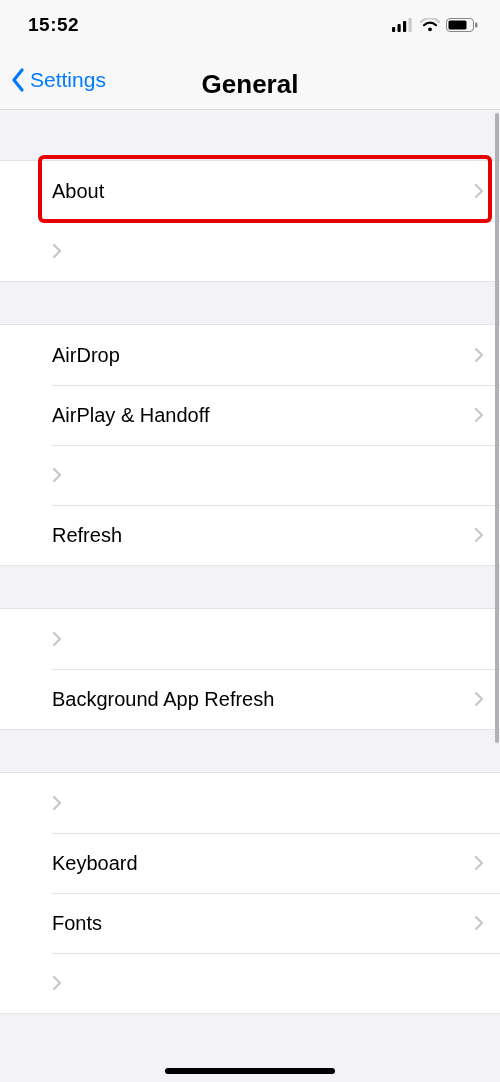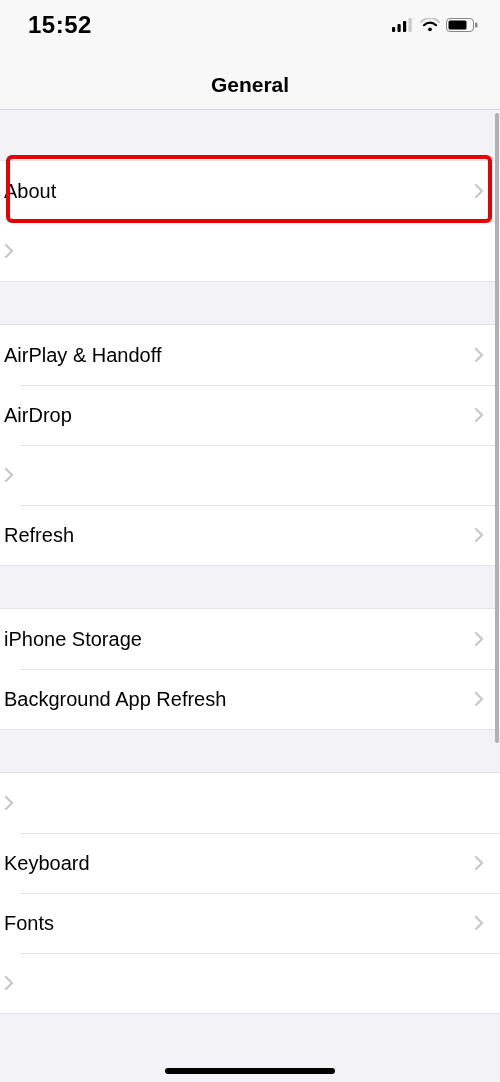--- a/index.html
+++ b/index.html
@@ -1,34 +1,34 @@
 <!DOCTYPE html>
 <html><head>
   <meta charset="utf-8">
   <style>
     * { margin: 0; padding: 0; box-sizing: border-box; -webkit-font-smoothing: antialiased; }
     body { font-family: -apple-system, "Helvetica Neue", Helvetica, Arial, sans-serif; background: #f2f2f7; width: 500px; height: 1082px; overflow: hidden; position: relative; }
 
     
     .status-bar { height: 50px; display: flex; align-items: center; justify-content: space-between; padding: 0 22px 0 28px; background: #f8f8f9; }
-    .status-time { font-size: 24px; font-weight: 600; letter-spacing: 0.5px; }
+    .status-time { font-size: 19px; font-weight: 600; letter-spacing: 0.5px; }
     .status-icons { display: flex; align-items: center; gap: 6px; }
 
     
     .nav-header { height: 60px; display: flex; align-items: center; position: relative; background: #f8f8f9; border-bottom: 1px solid #d8d8dd; }
     .back-btn { display: flex; align-items: center; color: #007aff; font-size: 21px; padding-left: 10px; cursor: pointer; }
     .back-chevron { width: 16px; height: 24px; margin-right: 4px; }
-    .nav-title { position: absolute; left: 0; right: 0; text-align: center; font-size: 21px; font-weight: 600; pointer-events: none; margin-top: 10px; }
+    .nav-title { position: absolute; left: 0; right: 0; text-align: center; font-size: 26px; font-weight: 600; pointer-events: none; margin-top: 10px; }
 
     
     .content { position: absolute; left: 0; right: 0; top: 110px; bottom: 0; overflow-y: auto; }
     .group-gap { height: 50px; }
     .group-gap.small { height: 42px; }
     .group { background: #fff; border-top: 1px solid #e3e3e8; border-bottom: 1px solid #e3e3e8; }
-    .row { display: flex; align-items: center; justify-content: space-between; height: 60px; padding: 0 16px 0 4px; cursor: pointer; position: relative; }
+    .row { display: flex; align-items: center; justify-content: space-between; height: 60px; padding: 0 16px 0 20px; cursor: pointer; position: relative; margin-left: 32px; }
     .row + .row::before { content: ""; position: absolute; left: 20px; right: 0; top: 0; height: 1px; background: #e3e3e8; }
     .row-label { font-size: 20px; color: #000; }
     .row-chevron { width: 10px; height: 16px; flex-shrink: 0; }
     .row-chevron path { stroke: #c7c7cc; stroke-width: 2.2; fill: none; stroke-linecap: round; stroke-linejoin: round; }
 
     
     .highlight-box { position: absolute; border: 4px solid #e60000; border-radius: 6px; left: 6px; right: 8px; top: -6px; height: 68px; pointer-events: none; z-index: 10; }
 
     
     .scroll-indicator { position: absolute; top: 113px; right: 1px; width: 4px; height: 630px; background: #b0b0b5; border-radius: 2px; }
@@ -55,20 +55,26 @@
     </svg>
     <svg width="32" height="14" viewBox="0 0 32 14">
       <rect x="0.5" y="0.5" width="27" height="13" rx="3.5" stroke="#888" stroke-width="1" fill="none"></rect>
       <rect x="2.5" y="2.5" width="18" height="9" rx="1.6" fill="#000"></rect>
       <rect x="29" y="4.5" width="2.5" height="5" rx="1.2" fill="#888"></rect>
     </svg>
   </div>
 </div>
 
 <div class="nav-header">
+  <div class="back-btn">
+    <svg class="back-chevron" viewBox="0 0 14 24">
+      <path d="M11 2 L3 12 L11 22" stroke="#007aff" stroke-width="3.2" fill="none" stroke-linecap="round" stroke-linejoin="round"></path>
+    </svg>
+    <span>Settings</span>
+  </div>
   <div class="nav-title">General</div>
 </div>
 
 <div class="content">
   <div class="group-gap"></div>
 
   <div class="group">
     <div class="row" style="position:relative;">
       <div class="highlight-box"></div>
       <span class="row-label">About</span>
@@ -80,27 +86,27 @@
       <svg class="row-chevron" viewBox="0 0 10 16">
           <path d="M2 2 L8 8 L2 14"></path>
         </svg>
     </div>
   </div>
 
   <div class="group-gap small"></div>
 
   <div class="group">
     <div class="row">
-      <span class="row-label">AirPlay &amp; Handoff</span>
+      <span class="row-label">AirDrop</span>
       <svg class="row-chevron" viewBox="0 0 10 16">
           <path d="M2 2 L8 8 L2 14"></path>
         </svg>
     </div>
     <div class="row">
-      <span class="row-label">AirDrop</span>
+      <span class="row-label">AirPlay &amp; Handoff</span>
       <svg class="row-chevron" viewBox="0 0 10 16">
           <path d="M2 2 L8 8 L2 14"></path>
         </svg>
     </div>
     <div class="row">
       <svg class="row-chevron" viewBox="0 0 10 16">
           <path d="M2 2 L8 8 L2 14"></path>
         </svg>
     </div>
     <div class="row">
@@ -108,21 +114,20 @@
       <svg class="row-chevron" viewBox="0 0 10 16">
           <path d="M2 2 L8 8 L2 14"></path>
         </svg>
     </div>
   </div>
 
   <div class="group-gap small"></div>
 
   <div class="group">
     <div class="row">
-      <span class="row-label">iPhone Storage</span>
       <svg class="row-chevron" viewBox="0 0 10 16">
           <path d="M2 2 L8 8 L2 14"></path>
         </svg>
     </div>
     <div class="row">
       <span class="row-label">Background App Refresh</span>
       <svg class="row-chevron" viewBox="0 0 10 16">
           <path d="M2 2 L8 8 L2 14"></path>
         </svg>
     </div>

